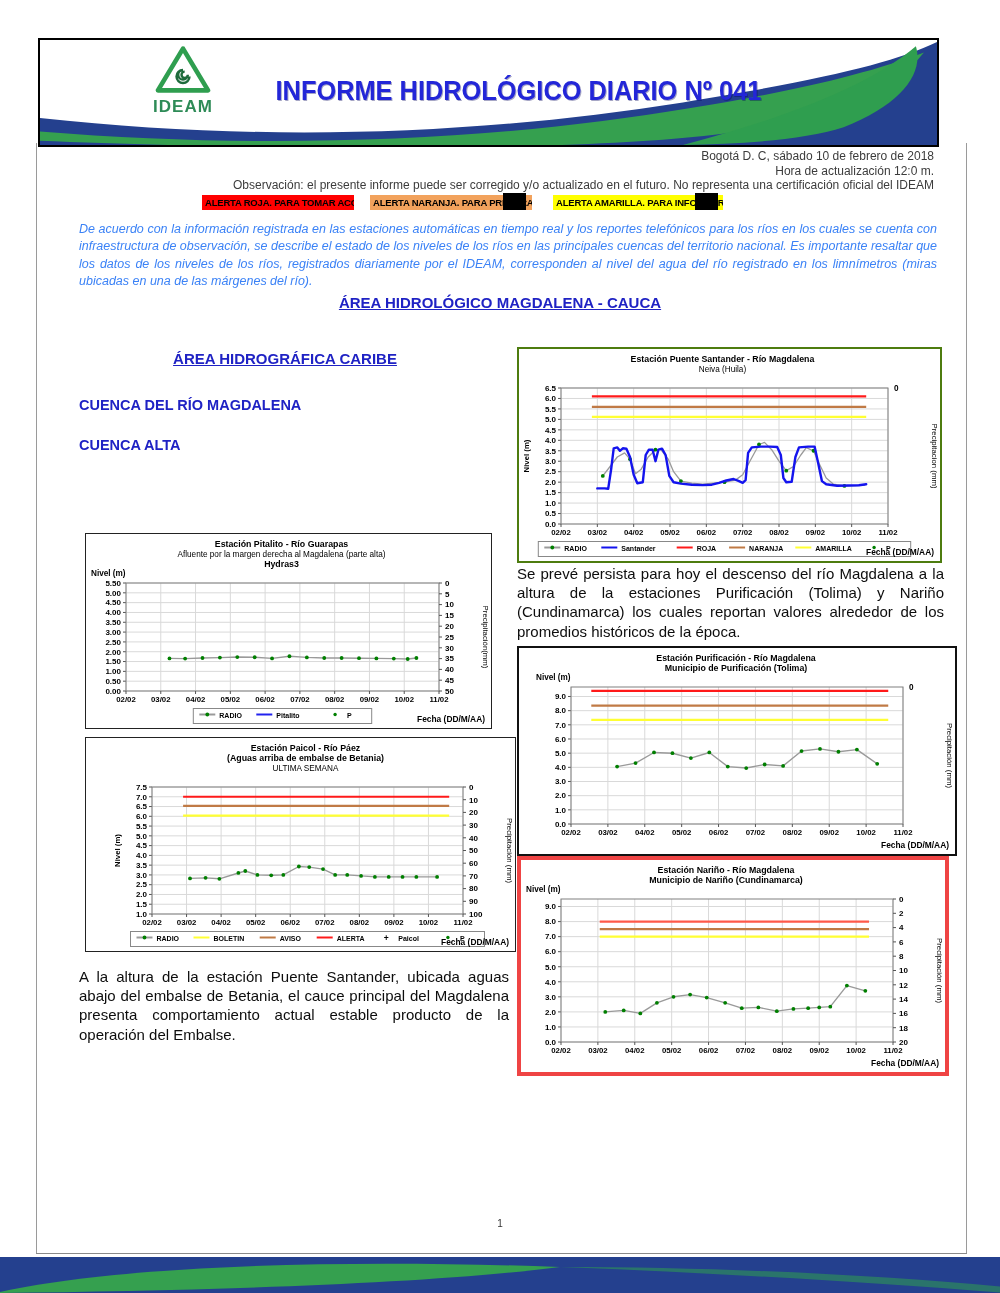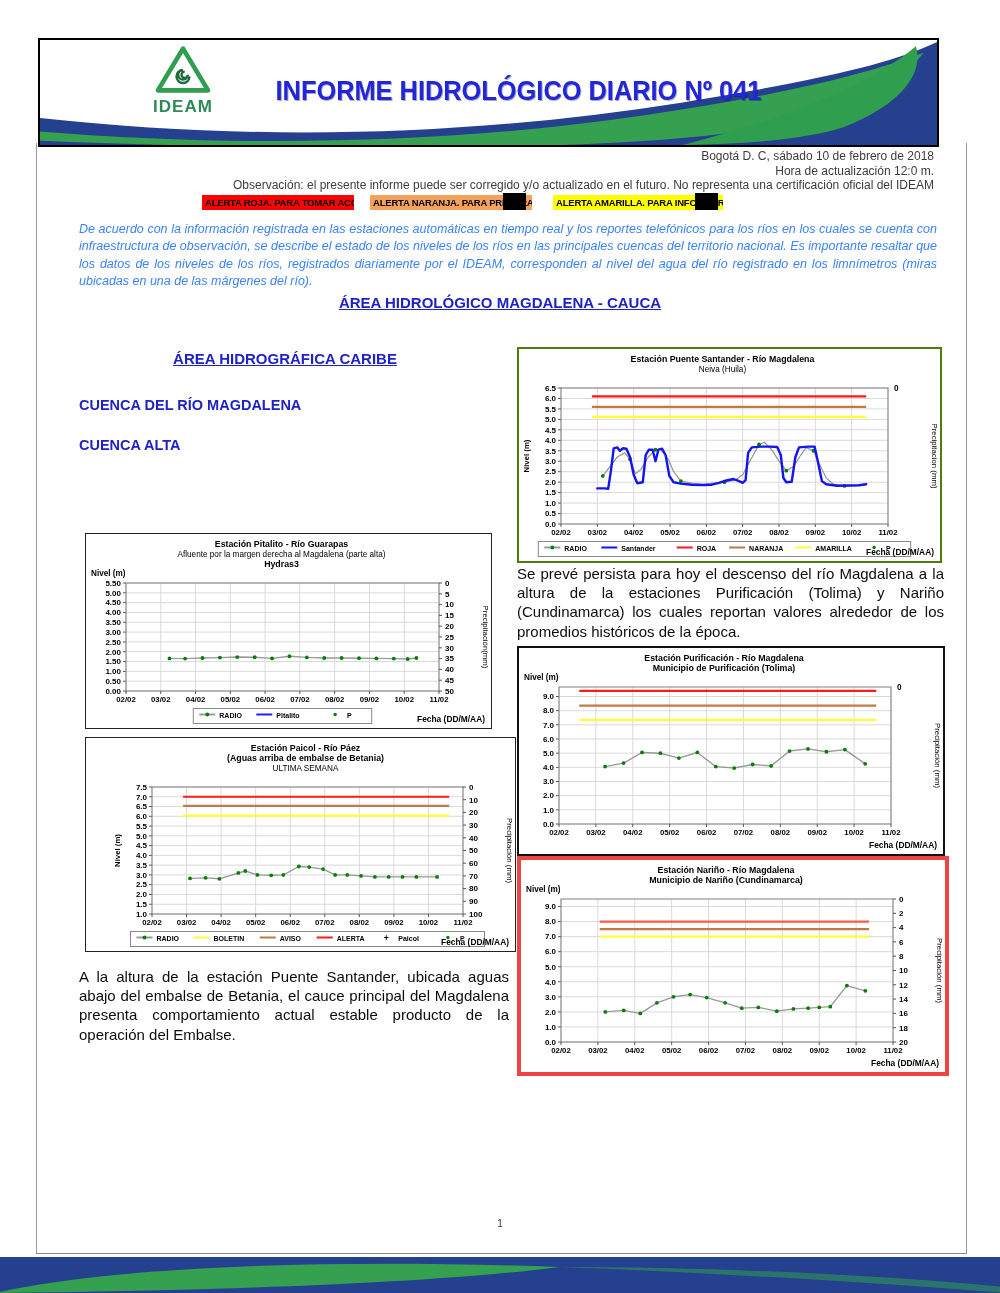--- a/index.html
+++ b/index.html
@@ -36,21 +36,21 @@
   
   .para{position:absolute;font-size:15px;text-align:justify;line-height:1.28;color:#0d0d0d;}
   #p1{left:79px;width:424px;top:461px;}
   #p3{left:79px;width:430px;top:967px;}
   #p2{left:517px;width:427px;top:564px;}
   
   .chart{position:absolute;background:#fff;}
   #c1{left:85px;top:533px;width:405px;height:194px;border:1px solid #222;text-align:center;}
   #c2{left:85px;top:737px;width:405px;height:213px;border:1px solid #222;padding-left:24px;}
   #c3{left:517px;top:347px;width:421px;height:212px;border:2px solid #4d7c0f;}
-  #c4{left:517px;top:646px;width:424px;height:206px;border:2px solid #111;}
+  #c4{left:517px;top:646px;width:424px;height:206px;border:2px solid #111;padding-left:12px;}
   #c5{left:517px;top:856px;width:424px;height:212px;border:4px solid #ef4444;}
   svg text{font-family:"Liberation Sans",sans-serif;fill:#000;}
   
   .frame-v{position:absolute;top:143px;height:1110px;width:1px;background:#9a9a9a;}
   #frame-left{left:36px;}
   #frame-right{left:966px;}
   #footer-line{position:absolute;left:36px;top:1253px;width:931px;height:1px;background:#8a8a8a;}
   #page-number{position:absolute;left:0;width:1000px;top:1218px;text-align:center;font-size:10px;color:#333;}
   #bottom-bar{position:absolute;left:0;top:1257px;width:1000px;height:36px;}
 </style>

